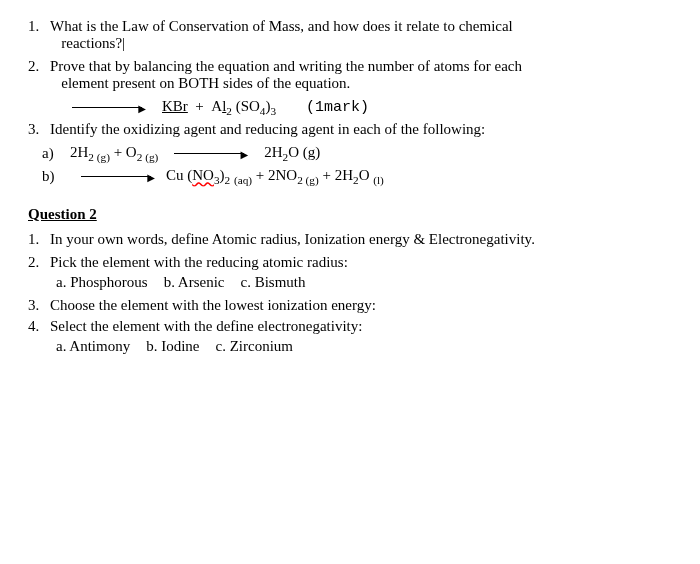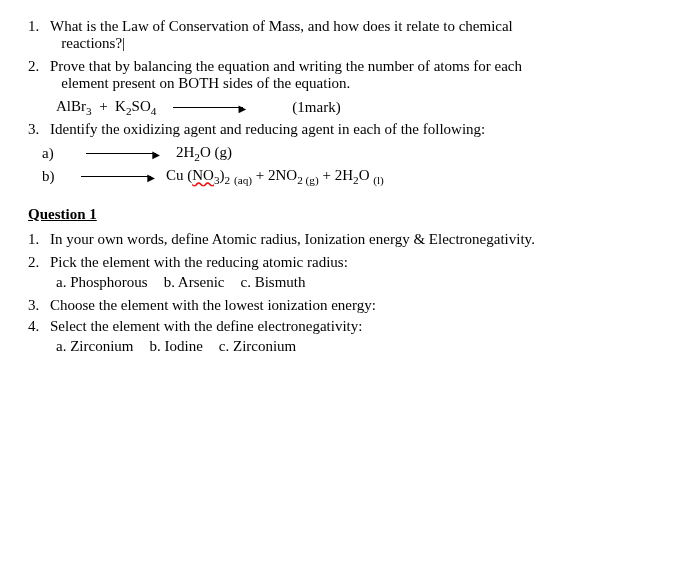--- a/index.html
+++ b/index.html
@@ -91,20 +91,21 @@
 
     .choices-row {
       display: flex;
       gap: 16px;
       padding-left: 28px;
       margin-bottom: 6px;
     }
 
     .one-mark {
       margin-left: 30px;
+      font-family: Liberation Mono, monospace;
     }
 
     .cursor-pos::after {
       content: '|';
       font-weight: normal;
     }
   </style>
 </head>
 <body>
 
@@ -120,50 +121,51 @@
 
   <div class="numbered-item">
     <span class="num-label">2.</span>
     <span class="item-content">
       Prove that by balancing the equation and writing the number of atoms for each<br>
       &nbsp;&nbsp;&nbsp;element present on <span class="bold">BOTH</span> sides of the equation.
     </span>
   </div>
 
   <div class="equation-row">
+    <span class="arrow" style="margin: 0 8px;"></span>
     <span>
-      AlBr<sub>3</sub> &nbsp;+ &nbsp;K<sub>2</sub>SO<sub>4</sub>
-    </span>
-    <span class="arrow" style="margin: 0 8px;"></span>
+      <span class="underline bold">KBr</span> &nbsp;+ &nbsp;A<span class="underline">l</span><sub>2</sub> (SO<sub>4</sub>)<sub>3</sub>
+    </span>
     <span class="one-mark">(1mark)</span>
   </div>
 
   <div class="numbered-item" style="margin-top:4px;">
     <span class="num-label">3.</span>
     <span class="item-content">
       Identify the oxidizing agent and reducing agent in each of the following:
     </span>
   </div>
 
   <div class="equation-row" style="margin-left:14px; margin-bottom:4px;">
     <span style="min-width:28px;">a) </span>
+    <span>2H<sub>2 (g)</sub> + O<sub>2 (g)</sub></span>
     <span class="arrow" style="margin:0 8px;"></span>
     <span>2H<sub>2</sub>O (g)</span>
   </div>
 
   <div class="equation-row" style="margin-left:14px;">
     <span style="min-width:28px;">b) </span>
     <span class="arrow" style="margin:0 8px; min-width:80px;"></span>
     <span>
       Cu (<span class="underline-wavy">NO<sub>3</sub></span>)<sub>2</sub> <sub>(aq)</sub> + 2NO<sub>2 (g)</sub> + 2H<sub>2</sub>O <sub>(l)</sub>
     </span>
   </div>
 
   <div class="section-title" style="margin-top:20px;">
-    <span>Question 1</span>
+    <span>Question 2</span>
   </div>
 
   <div class="numbered-item" style="margin-bottom:6px;">
     <span class="num-label">1.</span>
     <span class="item-content">
       In your own words, define Atomic radius, Ionization energy &amp; Electronegativity.
     </span>
   </div>
 
   <div class="numbered-item" style="margin-bottom:3px;">
@@ -185,18 +187,18 @@
     </span>
   </div>
 
   <div class="numbered-item" style="margin-bottom:3px; margin-top:4px;">
     <span class="num-label">4.</span>
     <span class="item-content">
       Select the element with the define electronegativity:
     </span>
   </div>
   <div class="choices-row">
-    <span>a.  Zirconium</span>
+    <span>a.  Antimony</span>
     <span>b. Iodine</span>
     <span>c. Zirconium</span>
   </div>
 
 </div>
 
 </body></html>

